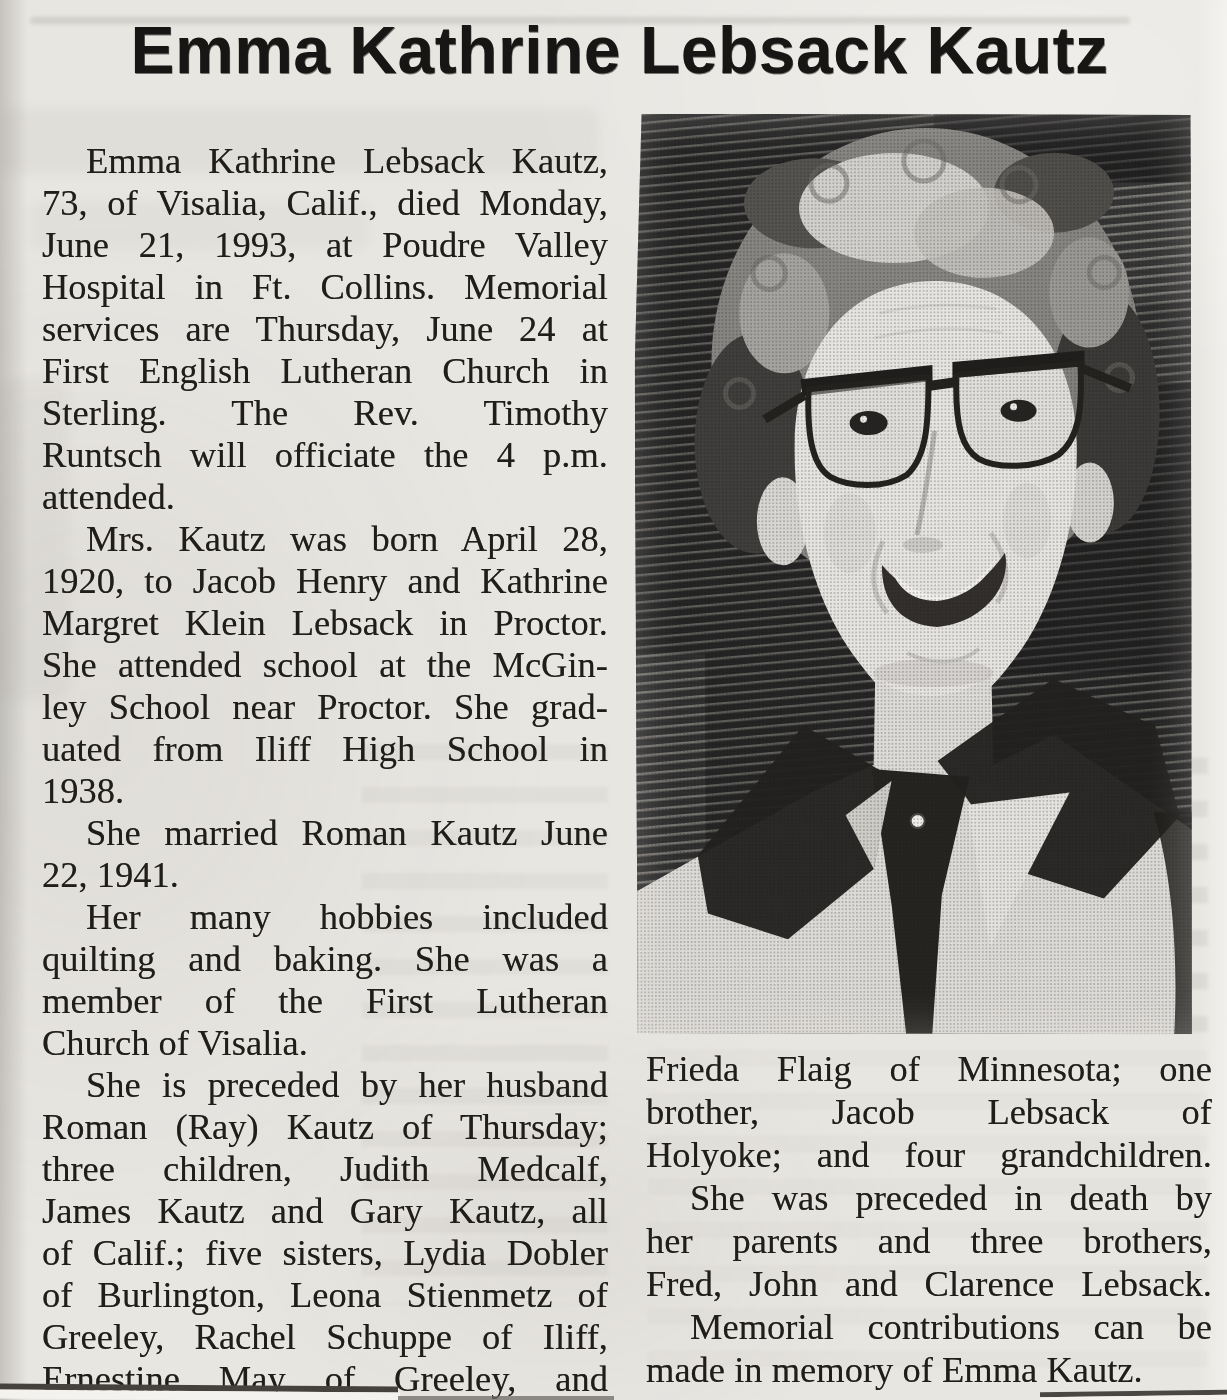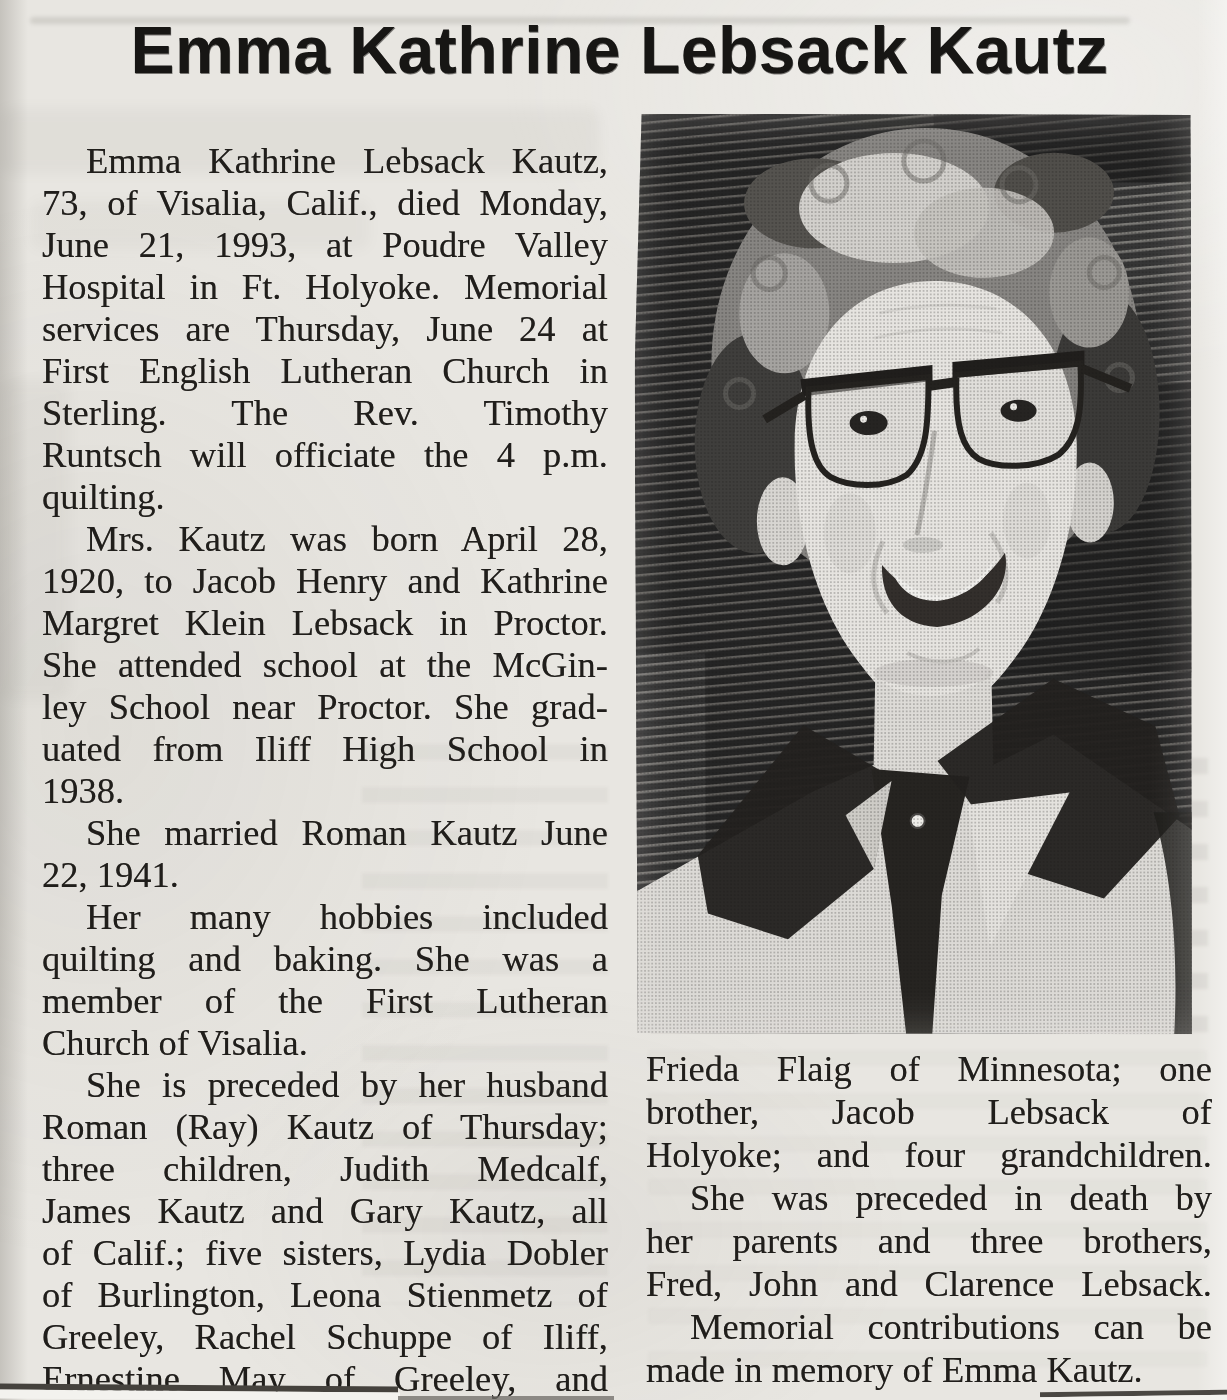--- a/index.html
+++ b/index.html
@@ -119,26 +119,26 @@
   <div class="ghost" style="left:0; top:380px; width:70px; height:320px; opacity:.05;"></div>
   <div class="bleed" style="left:648px; top:758px; width:560px; height:286px;"></div>
   <div class="bleed" style="left:362px; top:744px; width:246px; height:560px; opacity:.55;"></div>
   <div class="bleed" style="left:648px; top:1050px; width:560px; height:336px; opacity:.32;"></div>
 
   <div class="col left">
       <div>
         <div class="line indent">Emma Kathrine Lebsack Kautz,</div>
         <div class="line">73, of Visalia, Calif., died Monday,</div>
         <div class="line">June 21, 1993, at Poudre Valley</div>
-        <div class="line">Hospital in Ft. Holyoke. Memorial</div>
+        <div class="line">Hospital in Ft. Collins. Memorial</div>
         <div class="line">services are Thursday, June 24 at</div>
         <div class="line">First English Lutheran Church in</div>
         <div class="line">Sterling. The Rev. Timothy</div>
         <div class="line">Runtsch will officiate the 4 p.m.</div>
-        <div class="line endleft">quilting.</div>
+        <div class="line endleft">attended.</div>
       </div>
       <div>
         <div class="line indent">Mrs. Kautz was born April 28,</div>
         <div class="line">1920, to Jacob Henry and Kathrine</div>
         <div class="line">Margret Klein Lebsack in Proctor.</div>
         <div class="line">She attended school at the McGin-</div>
         <div class="line">ley School near Proctor. She grad-</div>
         <div class="line">uated from Iliff High School in</div>
         <div class="line endleft">1938.</div>
       </div>

